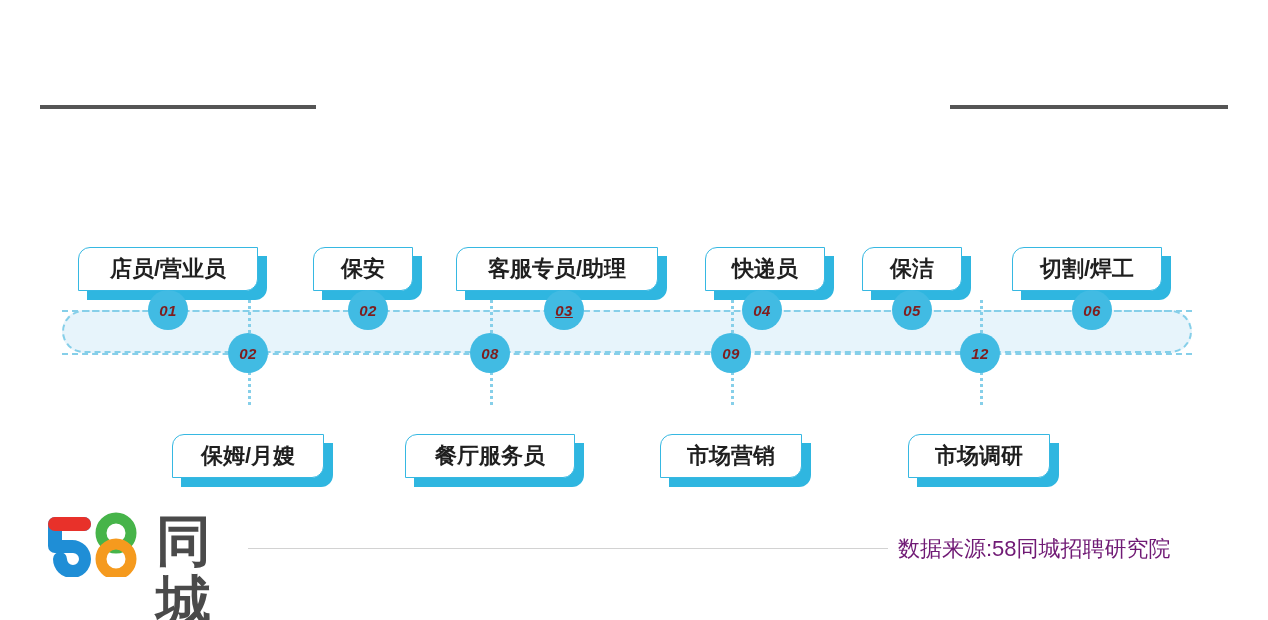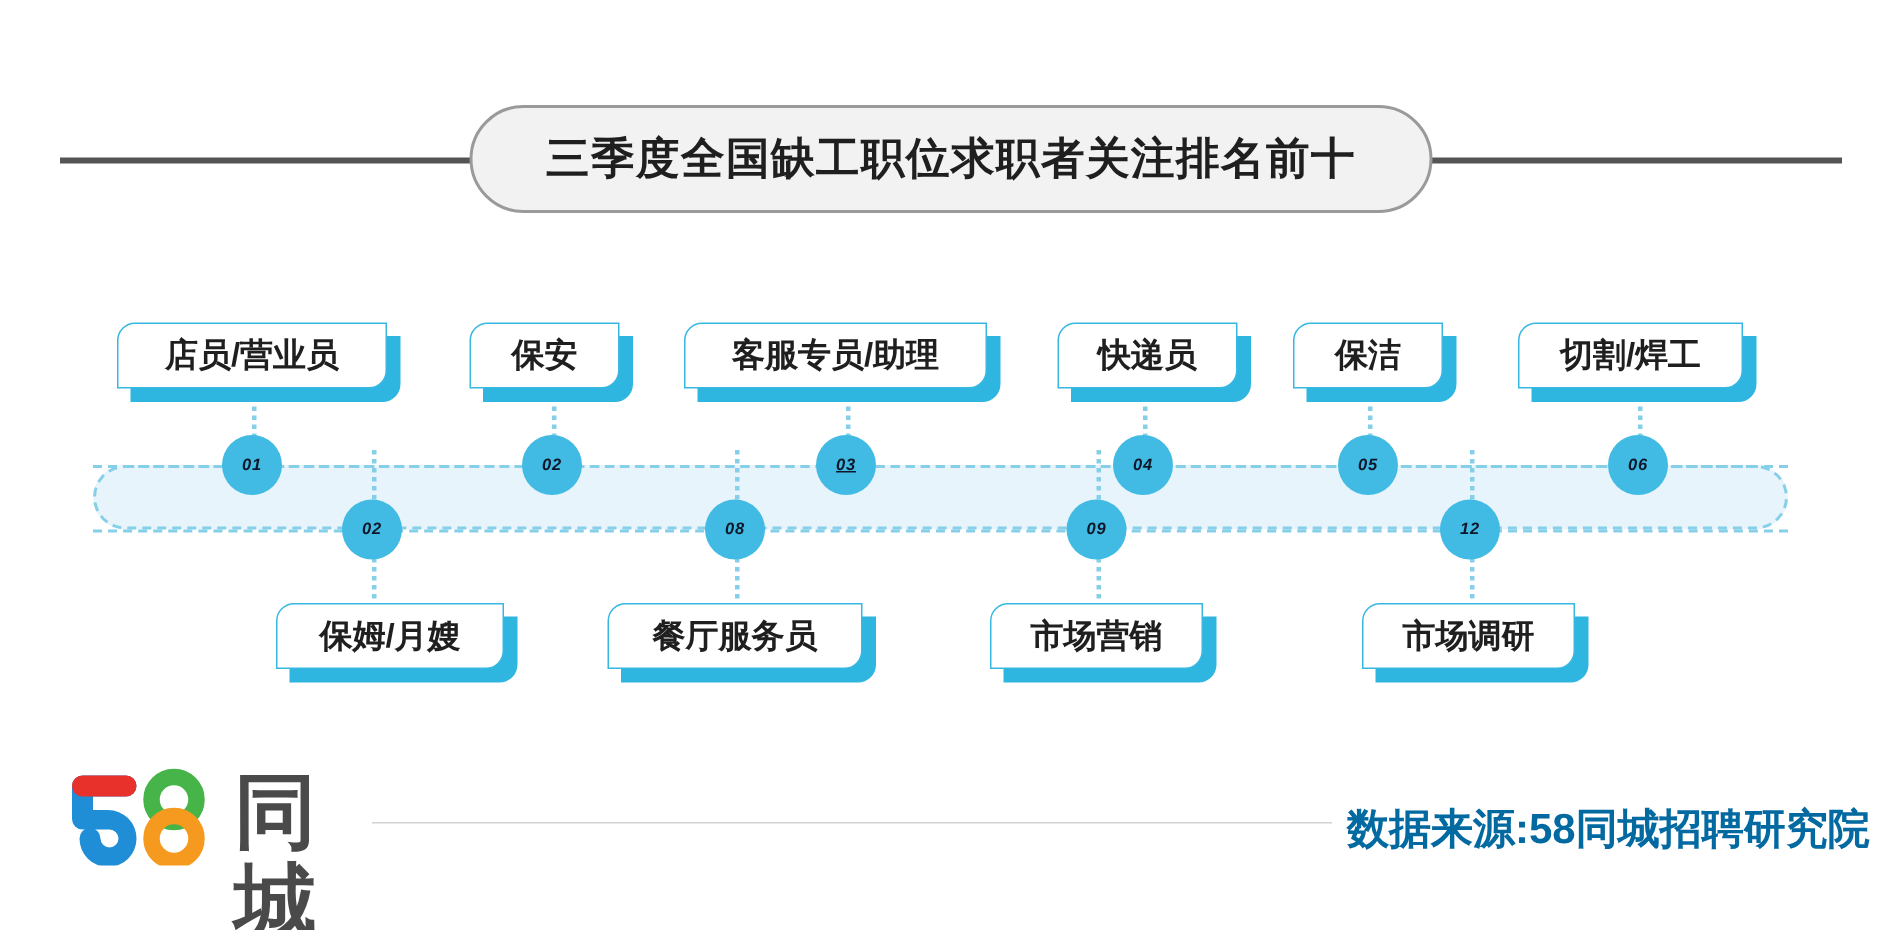--- a/index.html
+++ b/index.html
@@ -78,34 +78,35 @@
   }
 
   
   .badge {
     position: absolute;
     width: 40px; height: 40px;
     margin-left: -20px;
     margin-top: -20px;
     border-radius: 50%;
     background: #41bbe3;
-    color: #0f172a;
-    font-size: 11px;
+    color: #7f1d1d;
+    font-size: 15px;
     font-weight: bold;
     font-style: italic;
     display: flex;
     align-items: center;
     justify-content: center;
     letter-spacing: 0.5px;
   }
 
   
   .chip {
     position: absolute;
     height: 44px;
+    margin-top: 32px;
   }
   .chip-shadow {
     position: absolute;
     left: 9px; top: 9px;
     width: 100%; height: 100%;
     background: #2fb6e0;
     border-radius: 12px 0 12px 0;
   }
   .chip-face {
     position: absolute;
@@ -144,35 +145,32 @@
     left: 118px; top: 6px;
     font-size: 55px;
     font-weight: bold;
     color: #4a4a4a;
     letter-spacing: 0px;
     line-height: 60px;
   }
   #source-text {
     position: absolute;
     left: 898px; top: 534px;
-    font-size: 28px;
-    font-weight: bold;
-    color: #0369a1;
+    font-size: 22px;
+    font-weight: normal;
+    color: #701a75;
     white-space: nowrap;
   }
 </style>
 </head>
 <body>
 
 <div id="title-band">
   <div class="title-rule left"></div>
   <div class="title-rule right"></div>
-  <div id="title-pill">
-    <span id="title-text">三季度全国缺工职位求职者关注排名前十</span>
-  </div>
 </div>
 
 <div id="track"></div>
 <div class="track-rowline" id="rowline-top"></div>
 <div class="track-rowline" id="rowline-bottom"></div>
 
 <div class="stem" style="left:168px; top:265px; height:45px;"></div>
 <div class="stem" style="left:368px; top:265px; height:45px;"></div>
 <div class="stem" style="left:564px; top:265px; height:45px;"></div>
 <div class="stem" style="left:762px; top:265px; height:45px;"></div>
@@ -214,21 +212,21 @@
     <span class="chip-label">保洁</span>
   </div>
 </div>
 <div class="chip" style="left:1012px; top:215px; width:150px;">
   <div class="chip-shadow"></div>
   <div class="chip-face">
     <span class="chip-label">切割/焊工</span>
   </div>
 </div>
 
-<div class="chip" style="left:184px; top:402px; width:152px;">
+<div class="chip" style="left:172px; top:402px; width:152px;">
   <div class="chip-shadow"></div>
   <div class="chip-face">
     <span class="chip-label">保姆/月嫂</span>
   </div>
 </div>
 <div class="chip" style="left:405px; top:402px; width:170px;">
   <div class="chip-shadow"></div>
   <div class="chip-face">
     <span class="chip-label">餐厅服务员</span>
   </div>

